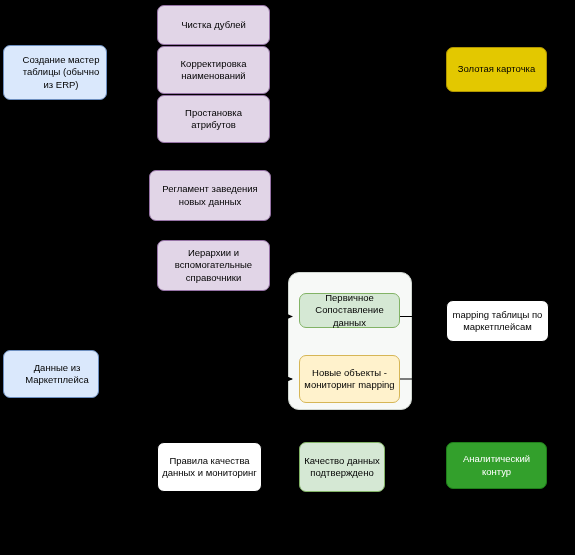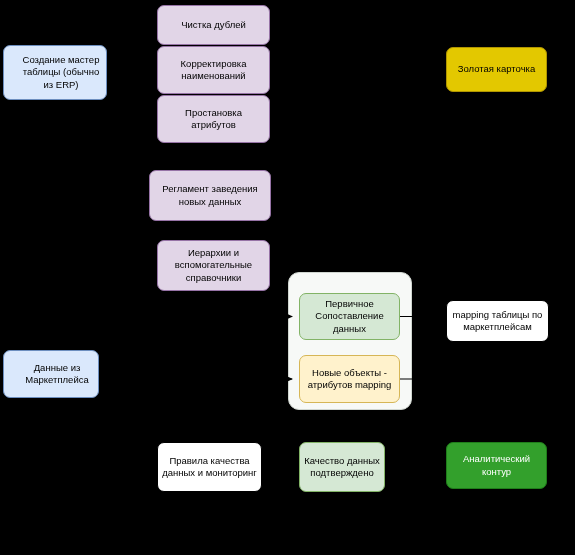--- a/index.html
+++ b/index.html
@@ -129,25 +129,25 @@
       </div>
       <div class="node theme-purple" style="left: 157px; top: 240px; width: 113px; height: 51px;">
         <span class="node-label">Иерархии и вспомогательные справочники</span>
       </div>
       <div class="node theme-yellow" style="left: 446px; top: 47px; width: 101px; height: 45px;">
         <span class="node-label">Золотая карточка</span>
       </div>
       <div class="node theme-blue" style="left: 3px; top: 350px; width: 96px; height: 48px;">
         <span class="node-label">Данные из Маркетплейса</span>
       </div>
-      <div class="node theme-green" style="left: 299px; top: 293px; width: 101px; height: 47px;">
+      <div class="node theme-green" style="left: 299px; top: 293px; width: 101px; height: 35px;">
         <span class="node-label">Первичное Сопоставление данных</span>
       </div>
       <div class="node theme-cream" style="left: 299px; top: 355px; width: 101px; height: 48px;">
-        <span class="node-label">Новые объекты - атрибутов mapping</span>
+        <span class="node-label">Новые объекты - мониторинг mapping</span>
       </div>
       <div class="node theme-white" style="left: 446px; top: 300px; width: 103px; height: 42px;">
         <span class="node-label">mapping таблицы по маркетплейсам</span>
       </div>
       <div class="node theme-white" style="left: 157px; top: 442px; width: 105px; height: 50px;">
         <span class="node-label">Правила качества данных и мониторинг</span>
       </div>
       <div class="node theme-green" style="left: 299px; top: 442px; width: 86px; height: 50px;">
         <span class="node-label">Качество данных подтверждено</span>
       </div>

